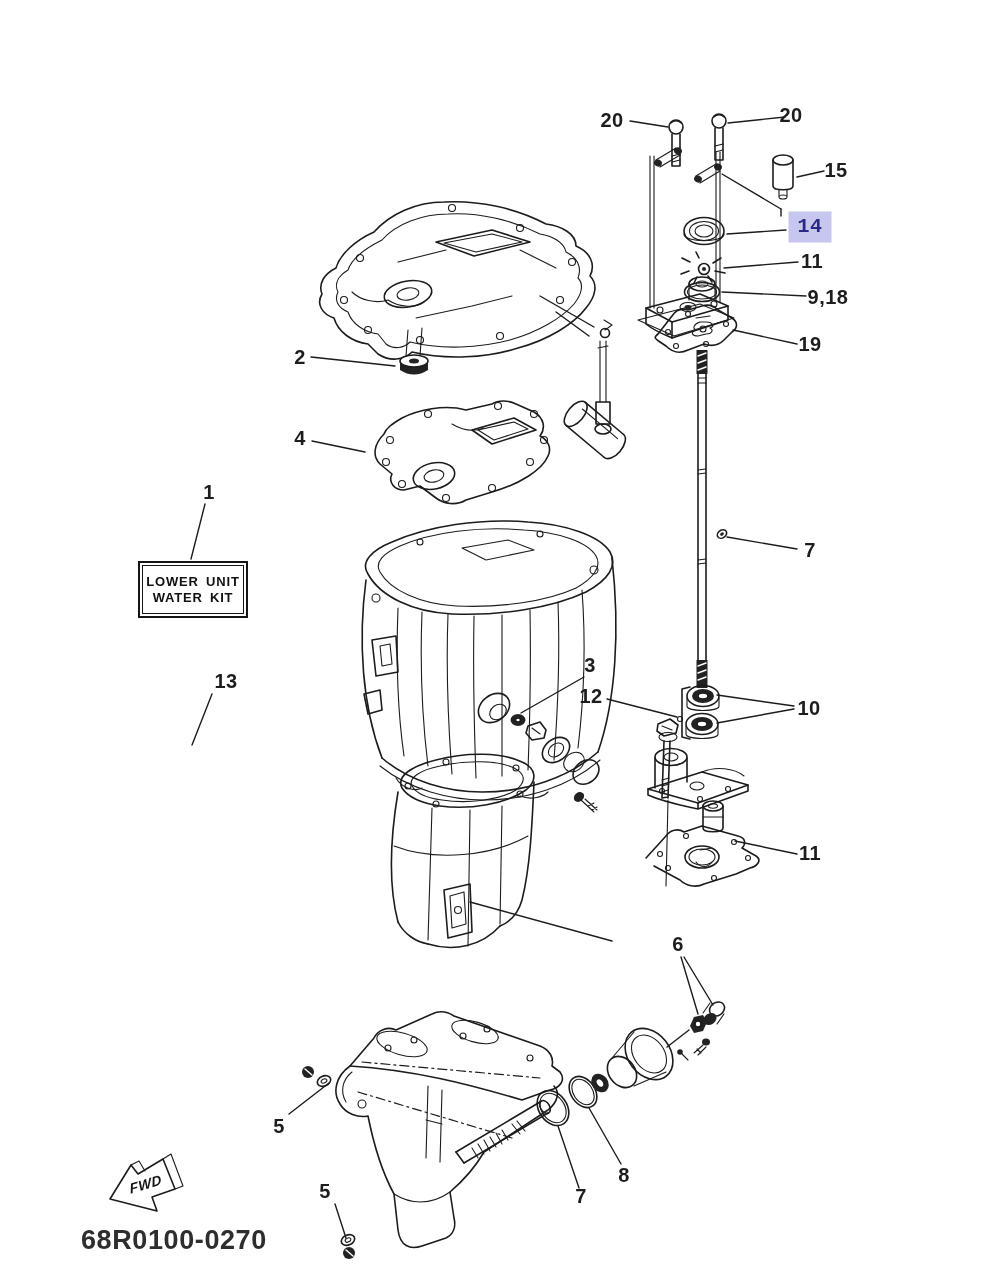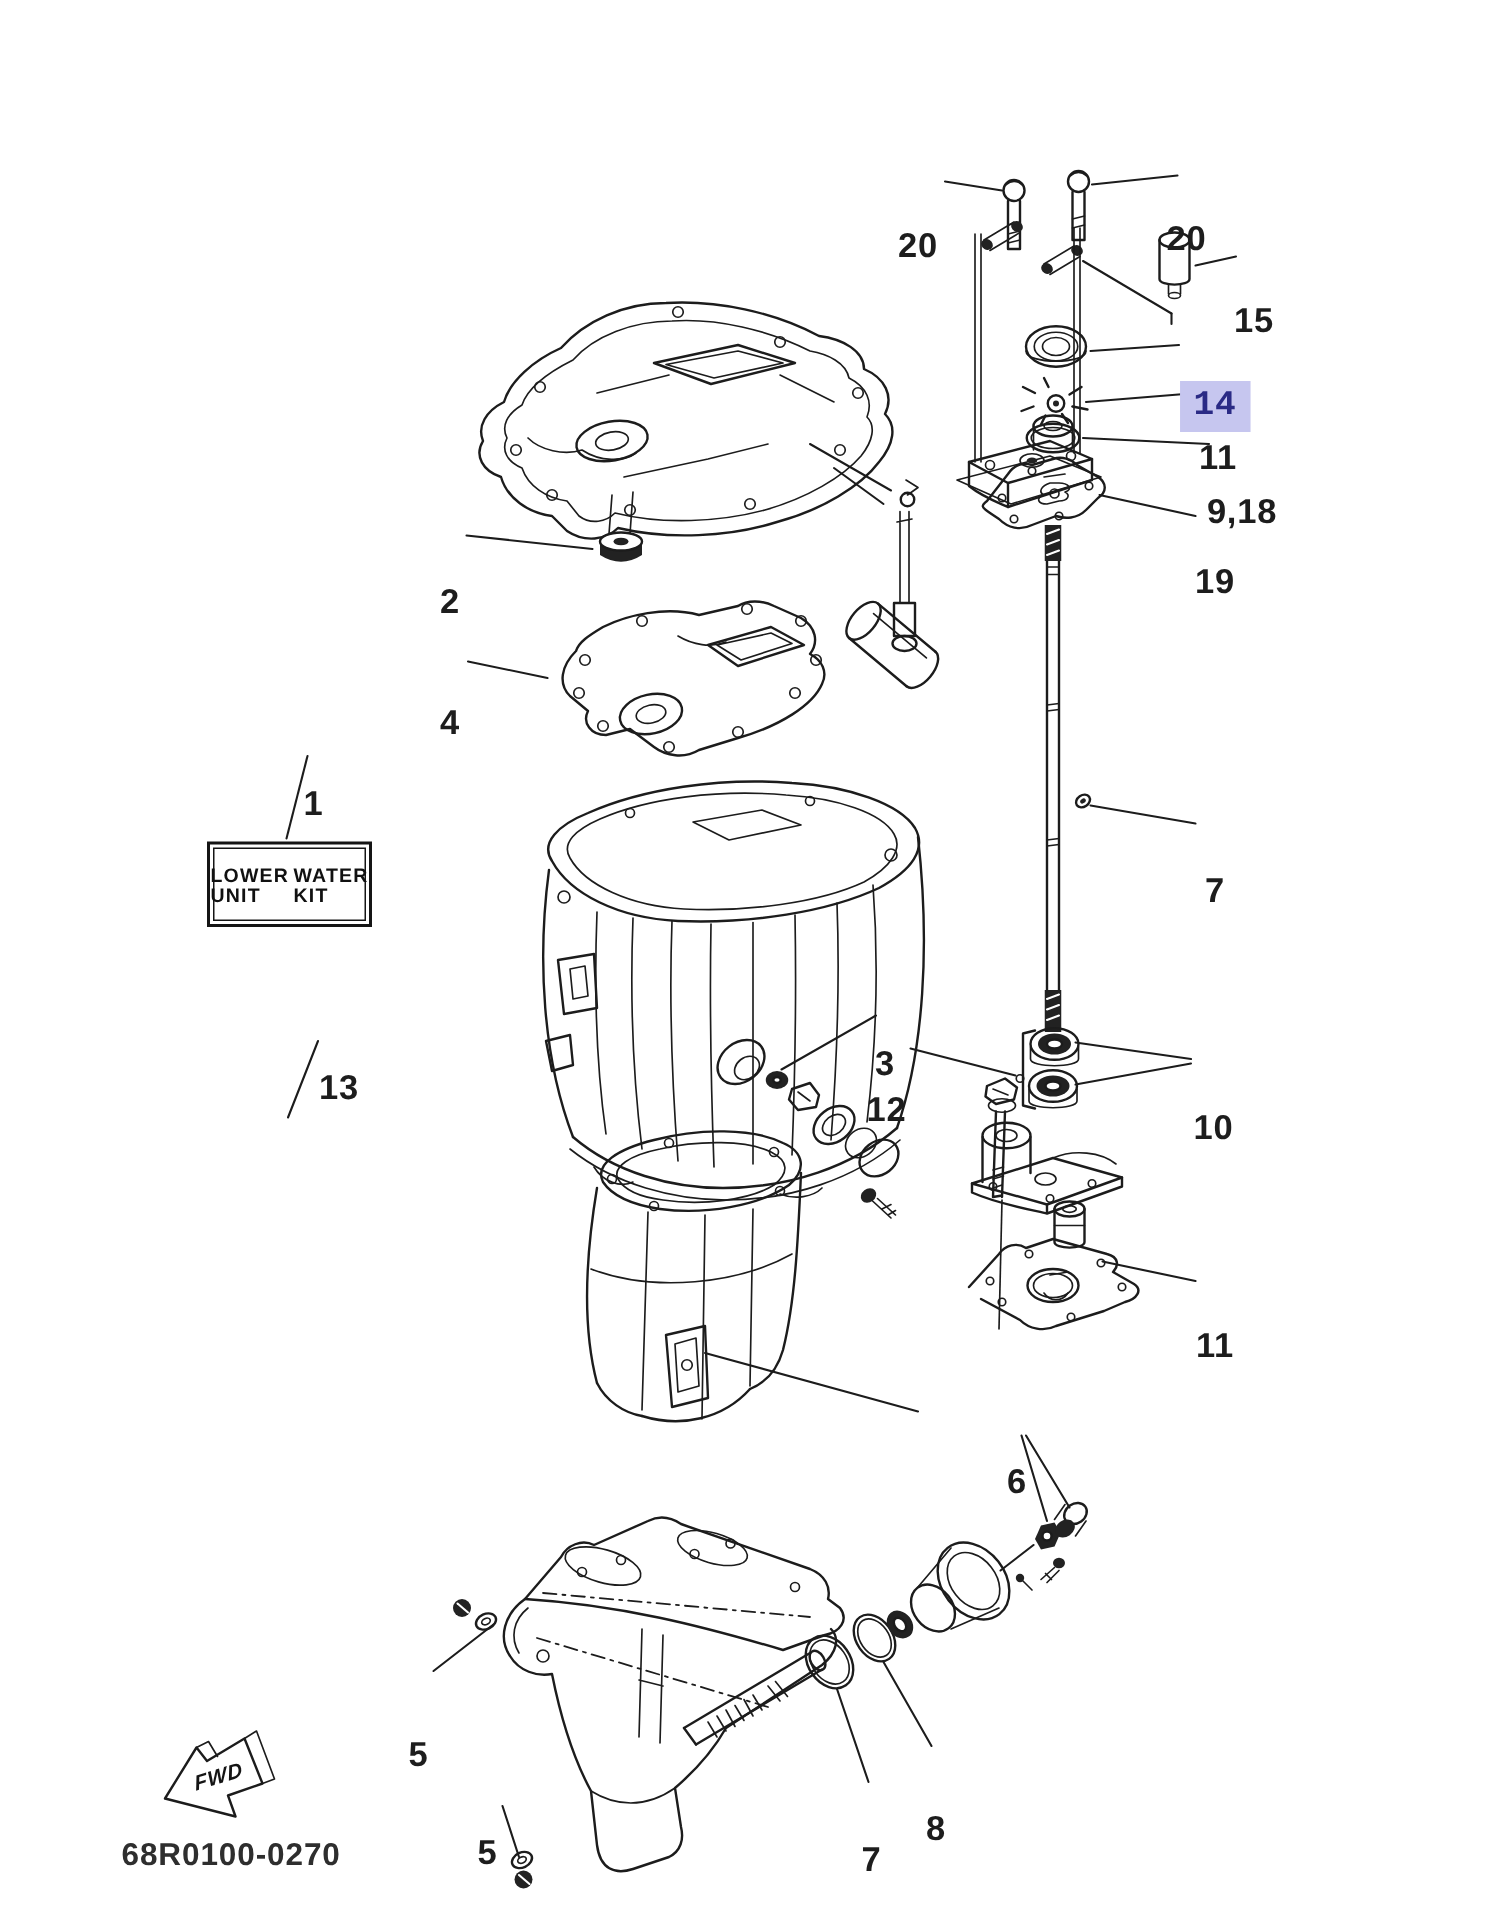--- a/index.html
+++ b/index.html
@@ -14,48 +14,48 @@
     stroke:#1c1c1c;fill:none;stroke-width:1.6;stroke-linecap:round;stroke-linejoin:round;
   }
   .fill-dark{fill:#222 !important;stroke:none !important;}
   .fill-white{fill:#fff !important;}
   .wtick{stroke:#fff !important;stroke-width:1.4 !important;}
   .leader{stroke-width:1.4 !important;}
   .thin{stroke-width:1.1 !important;}
   .dashdot{stroke-dasharray:9 4 2 4;stroke-width:1.2 !important;}
   .callout{
     position:absolute;transform:translate(-50%,-50%);
-    font-weight:bold;font-size:23px;color:#1d1d1d;letter-spacing:0.5px;
-    white-space:nowrap;line-height:1;margin-top:44px;
+    font-weight:bold;font-size:20px;color:#1d1d1d;letter-spacing:0.5px;
+    white-space:nowrap;line-height:1;
   }
   .callout.hl{
     background:var(--hl-bg,#c6c6ef);color:var(--hl-fg,#2a2a85);
     padding:5px 9px 6px 9px;
     font-family:Liberation Mono, monospace;
   }
   .kitbox{
     position:absolute;width:110px;height:57px;border:2.5px solid #151515;background:#fff;
     box-sizing:border-box;
   }
   .kitbox-inner{
     position:absolute;inset:2px;border:1.5px solid #151515;
-    display:flex;flex-direction:row;align-items:center;justify-content:center;
+    display:flex;flex-direction:column;align-items:center;justify-content:center;
     gap:3px;
   }
   .kitbox-inner div{
     font-size:13px;font-weight:bold;letter-spacing:0.8px;color:#111;line-height:1;
     word-spacing:3px;
   }
   .fwd-label{
     position:absolute;left:129px;top:1176px;transform:rotate(-17deg) skewX(-8deg);
     font-size:14px;font-weight:bold;font-style:italic;color:#141414;letter-spacing:0.5px;
   }
   .part-code{
     position:absolute;left:81px;top:1225px;
-    font-size:21px;font-weight:600;color:#2e2e2e;letter-spacing:0.6px;
+    font-size:27px;font-weight:600;color:#2e2e2e;letter-spacing:0.6px;
   }
 </style>
 </head>
 <body>
 
 <div id="stage">
 
 <svg width="1000" height="1280" viewBox="0 0 1000 1280" class="ln">
 
   <g>

